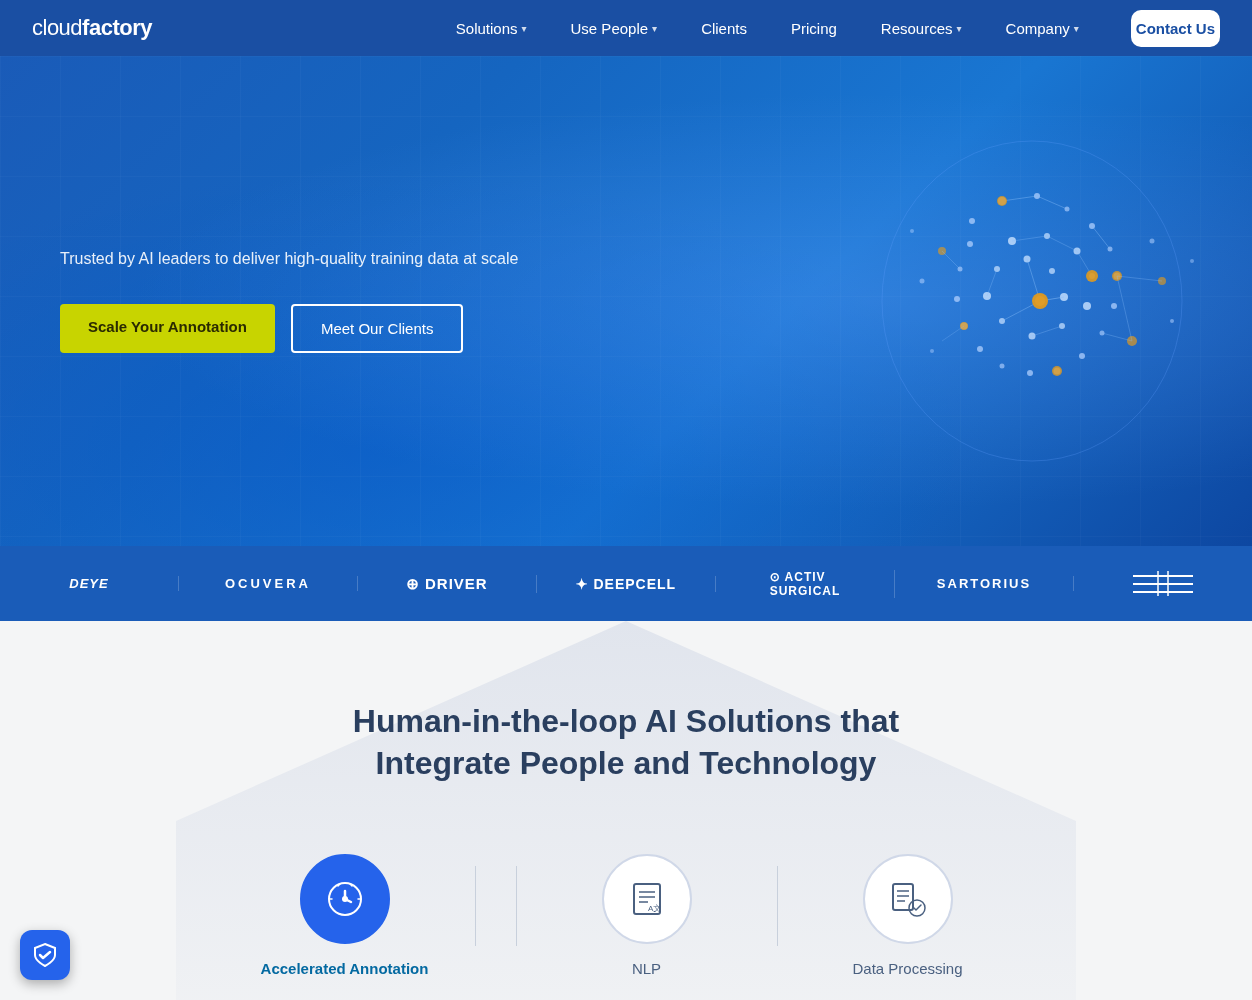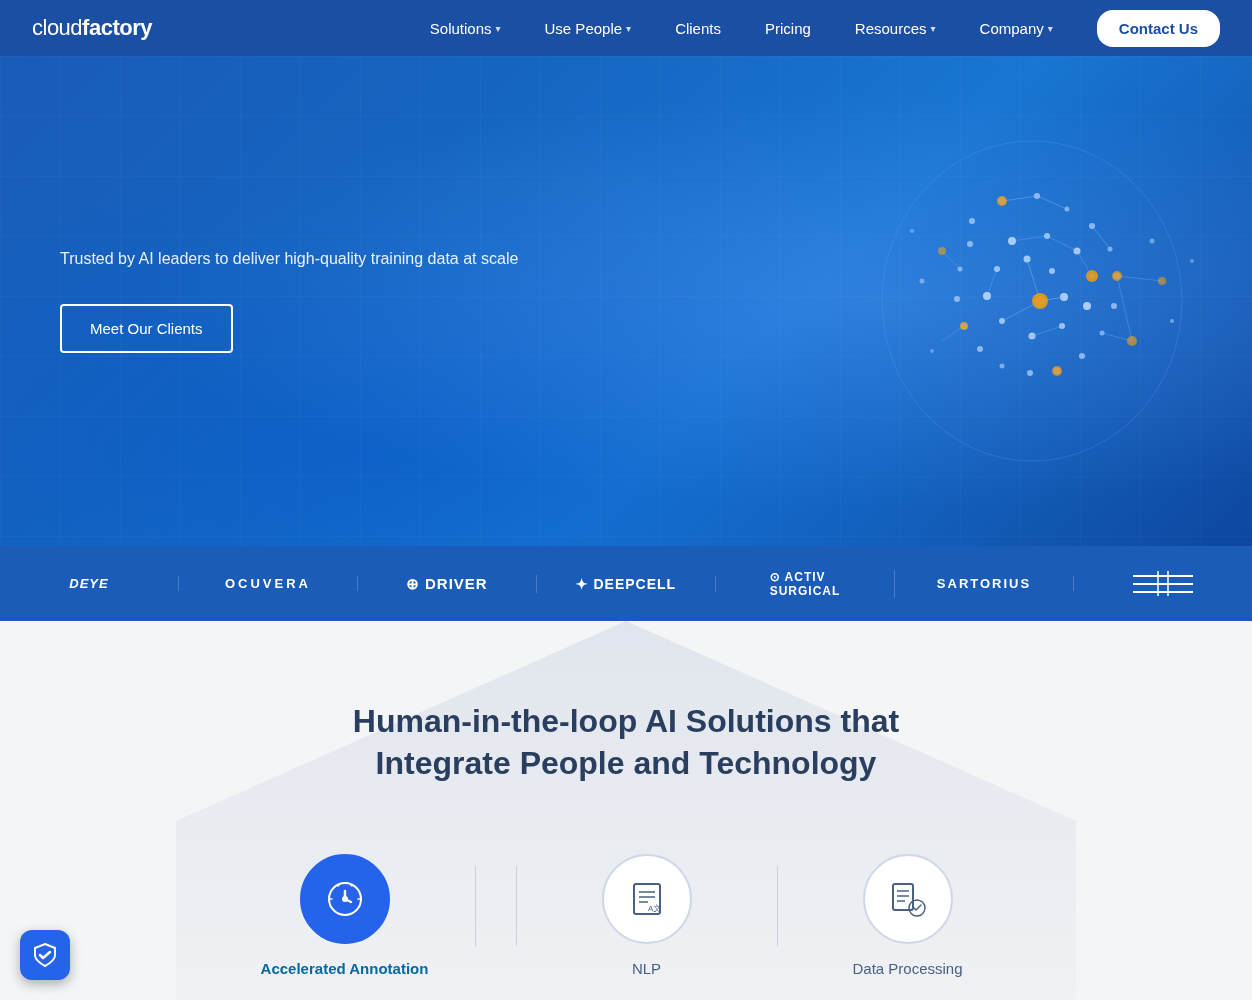--- a/index.html
+++ b/index.html
@@ -39,24 +39,24 @@
       gap: 4px;
       white-space: nowrap;
     }
     .nav-links li a .chevron {
       font-size: 10px;
       opacity: 0.8;
     }
     .nav-contact-btn {
       background: white;
       color: #1a4fa3 !important;
-      border-radius: 16px;
+      border-radius: 10px;
       font-weight: 600 !important;
-      padding: 10px 22px !important;
-      margin-left: 14px;
+      padding: 10px 5px !important;
+      margin-left: 22px;
     }
 
     
     .hero {
       background: linear-gradient(135deg, #1a5bb8 0%, #1565c0 30%, #1976d2 60%, #0d47a1 100%);
       min-height: 490px;
       position: relative;
       overflow: hidden;
       display: flex;
       align-items: center;
@@ -312,20 +312,21 @@
         <span>Contact Us</span>
       </a>
     </li>
   </ul>
 </nav>
 
 <section class="hero">
   <div class="hero-content">
     <p class="hero-subtitle">Trusted by AI leaders to deliver high-quality training data at scale</p>
     <div class="hero-buttons">
+      <a href="#" class="btn-primary">Scale Your Annotation</a>
       <a href="#" class="btn-secondary">Meet Our Clients</a>
     </div>
   </div>
 
   <div class="hero-visual">
     <svg viewBox="0 0 420 400" width="420" height="400">
 
       <g opacity="0.9">
 
         <ellipse cx="240" cy="200" rx="150" ry="160" fill="none" stroke="rgba(100,160,255,0.3)" stroke-width="1"></ellipse>

